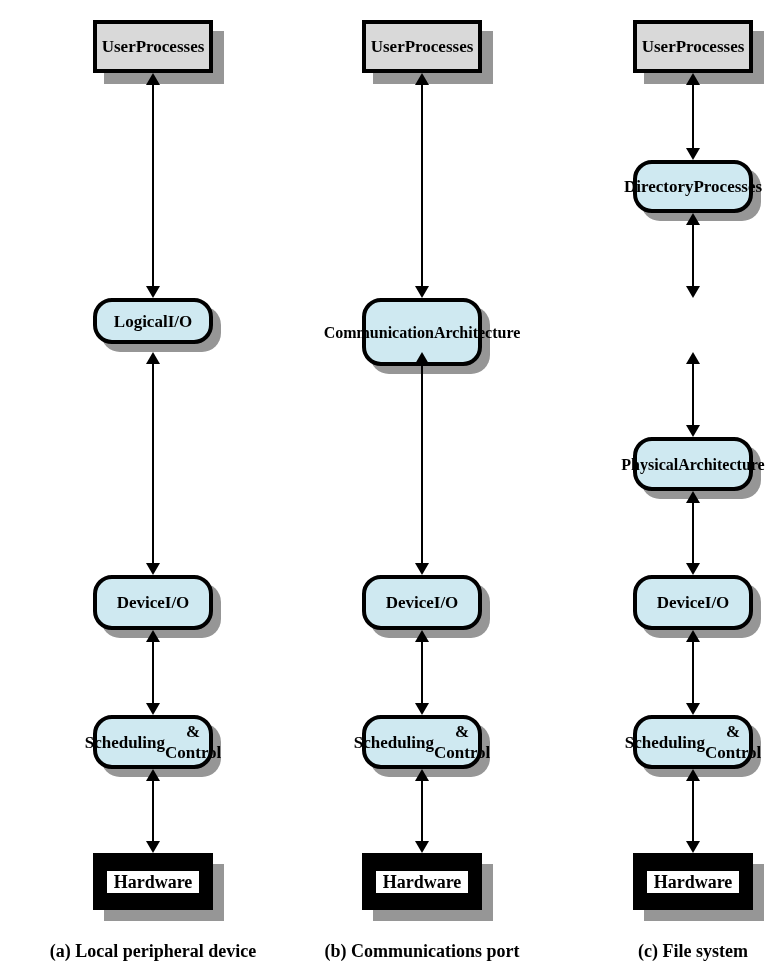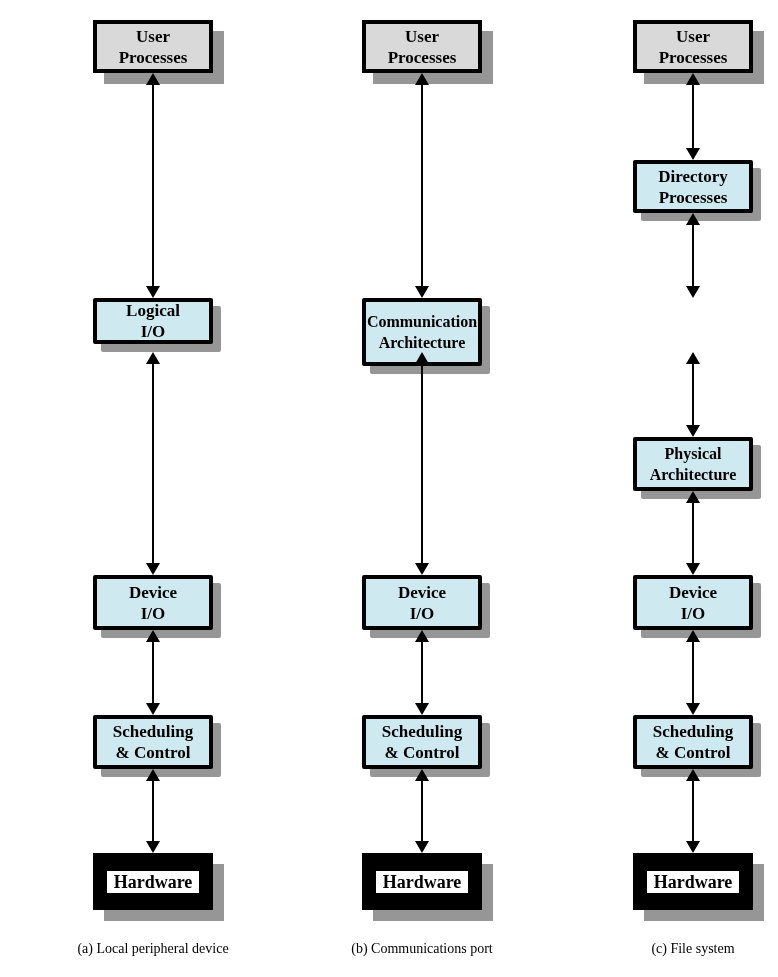--- a/index.html
+++ b/index.html
@@ -13,38 +13,38 @@
     width: 778px;
     height: 977px;
     background: #ffffff;
     overflow: hidden;
   }
   .box {
     position: absolute;
     width: 120px;
     box-sizing: border-box;
     display: flex;
-    flex-direction: column;
+    flex-direction: row;
     align-items: center;
     justify-content: center;
     text-align: center;
     font-weight: bold;
     font-size: 17px;
     line-height: 21px;
     color: #000000;
   }
   .box.plain {
     background: var(--user-fill, #d9d9d9);
     border: 4px solid #000000;
     box-shadow: 11px 11px 0 0 var(--shadow, #969696);
   }
   .box.rounded {
     background: var(--layer-fill, #cfe9f1);
     border: 4px solid #000000;
-    border-radius: 2px;
+    border-radius: 19px;
     box-shadow: 8px 8px 0 0 var(--shadow, #969696);
   }
   .box.hardware {
     background: var(--hardware-fill, #000000);
     border: 3px solid #000000;
     box-shadow: 11px 11px 0 0 var(--shadow, #969696);
   }
   .hw-label {
     background: #ffffff;
     color: #000000;
@@ -82,22 +82,22 @@
     left: 7px;
     top: 6px;
     bottom: 6px;
     width: 2px;
     background: #000000;
   }
   .caption {
     position: absolute;
     width: 300px;
     text-align: center;
-    font-weight: normal;
-    font-size: 14px;
+    font-weight: bold;
+    font-size: 18px;
     color: #000000;
   }
 </style>
 </head>
 <body>
 
 <div class="canvas">
 
   <div class="box plain" style="left:93px; top:20px; height:53px;">
     <div class="l1">User</div>

